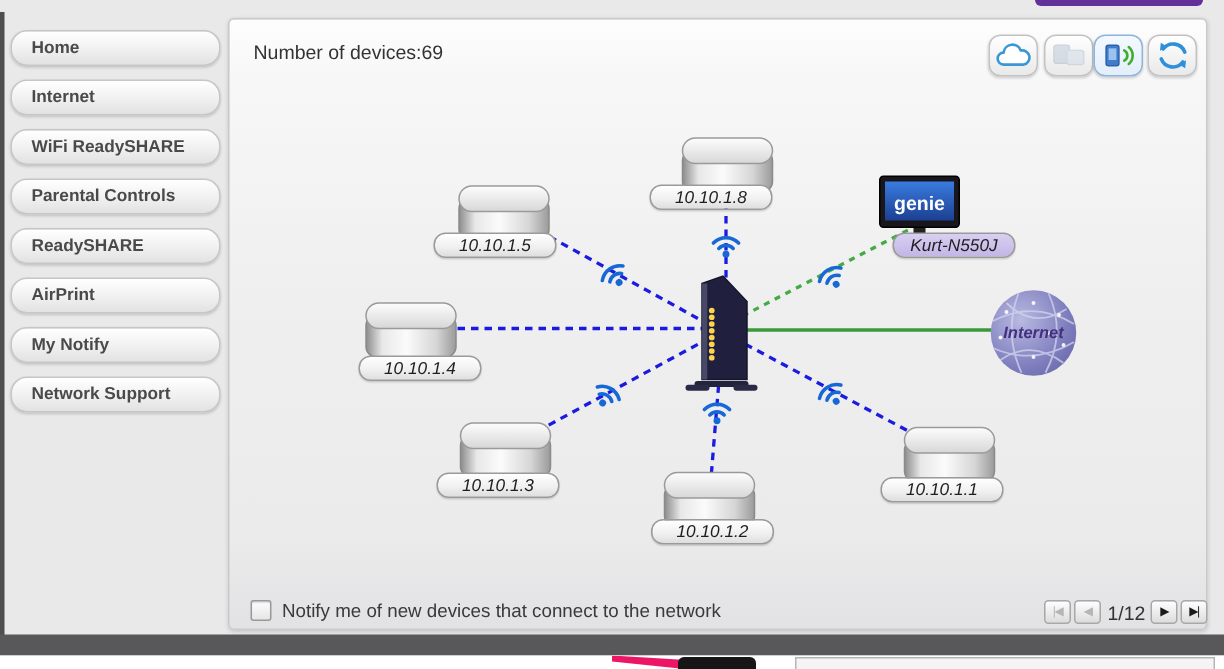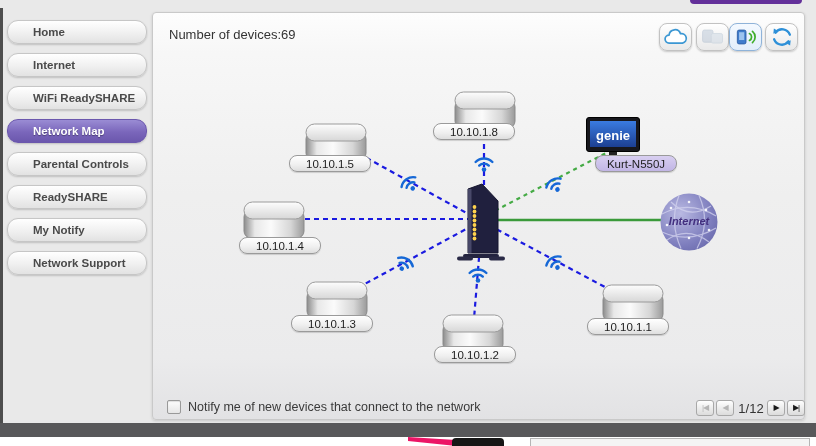--- a/index.html
+++ b/index.html
@@ -6,21 +6,21 @@
   html,body { width:816px; height:446px; overflow:hidden; }
   body { background:#e9e9e9; font-family:"Liberation Sans",sans-serif; position:relative; }
 
   .left-edge { position:absolute; left:0; top:8px; width:3px; height:416px; background:#4e4e4e; }
   .logout-stub { position:absolute; left:690px; top:0; width:112px; height:4px; background:#63309a; border-radius:0 0 4px 4px; }
 
   
   .sidebar { position:absolute; left:7px; top:20px; width:140px; display:flex; flex-direction:column; gap:9px; }
   .side-btn { height:24px; border-radius:11px; border:1px solid #c6c6c6; cursor:pointer;
     background:linear-gradient(180deg,#ffffff 0%,#f0f0f0 55%,#e2e2e2 100%);
-    box-shadow:0 1px 2px rgba(0,0,0,.18); display:flex; align-items:center; padding-left:25px;
+    box-shadow:0 1px 2px rgba(0,0,0,.18); display:flex; align-items:center; padding-left:13px;
     font-size:11.5px; font-weight:bold; color:#4a4a4a; }
   .side-btn.selected { background:linear-gradient(180deg,#9a8cd4 0%,#7a66bb 55%,#6b57ad 100%);
     border-color:#6b57ad; color:#ffffff; text-shadow:0 1px 1px rgba(0,0,0,.35); }
 
   
   .panel { position:absolute; left:152px; top:12px; width:653px; height:408px;
     border:1px solid #c9c9c9; border-radius:4px;
     background:linear-gradient(180deg,#fdfdfd 0%,#f7f7f7 10%,#efefef 45%,#ebebec 85%,#e2e2e4 100%);
     box-shadow:0 1px 3px rgba(0,0,0,.15); }
   .panel-title { position:absolute; left:16px; top:14px; font-size:13px; color:#333; }
@@ -32,21 +32,21 @@
   .icon-btn.active { border-color:#8fb3d9; background:linear-gradient(180deg,#f4f9ff,#e2eefa); }
 
   .map-layer { position:absolute; left:0; top:0; width:653px; height:408px; pointer-events:none; }
 
   .node { position:absolute; }
   .dev-icon { width:64px; height:40px; display:block; }
   .wifi { position:absolute; width:24px; height:20px; }
   .tag { position:absolute; width:82px; height:17px; border:1px solid #9a9a9a; border-radius:8px; cursor:pointer;
     background:linear-gradient(180deg,#ffffff,#efefef 60%,#dedede);
     font-size:11.5px; color:#1e1e1e; text-align:center; line-height:16px;
-    box-shadow:0 1px 1px rgba(0,0,0,.15); }
+    box-shadow:0 1px 1px rgba(0,0,0,.15);font-style:italic; }
   .tag.genie-tag { background:linear-gradient(180deg,#d8cff1,#c2b6e5); }
 
   
   .notify-box { position:absolute; left:14px; top:387px; width:14px; height:14px; border:1px solid #999;
     border-radius:2px; background:linear-gradient(180deg,#fdfdfd,#e6e6e6); box-shadow:inset 0 1px 1px rgba(0,0,0,.12); cursor:pointer; }
   .notify-label { position:absolute; left:35px; top:387px; font-size:12.5px; color:#3a3a3a; }
 
   .pg-btn { position:absolute; top:387px; width:18px; height:16px; border:1px solid #a8a8a8; border-radius:3px;
     background:linear-gradient(180deg,#fefefe,#dcdcdc); font-size:8px; line-height:14px; text-align:center;
     color:#1a1a1a; cursor:pointer; letter-spacing:-1px; }
@@ -112,28 +112,28 @@
 <nav class="sidebar">
   <div class="side-btn">
       <span>Home</span>
     </div>
   <div class="side-btn">
       <span>Internet</span>
     </div>
   <div class="side-btn">
       <span>WiFi ReadySHARE</span>
     </div>
-  <div class="side-btn selected">
-      <span>Network Map</span>
-    </div>
   <div class="side-btn">
       <span>Parental Controls</span>
     </div>
   <div class="side-btn">
       <span>ReadySHARE</span>
+    </div>
+  <div class="side-btn">
+      <span>AirPrint</span>
     </div>
   <div class="side-btn">
       <span>My Notify</span>
     </div>
   <div class="side-btn">
       <span>Network Support</span>
     </div>
 </nav>
 
 <section class="panel">

